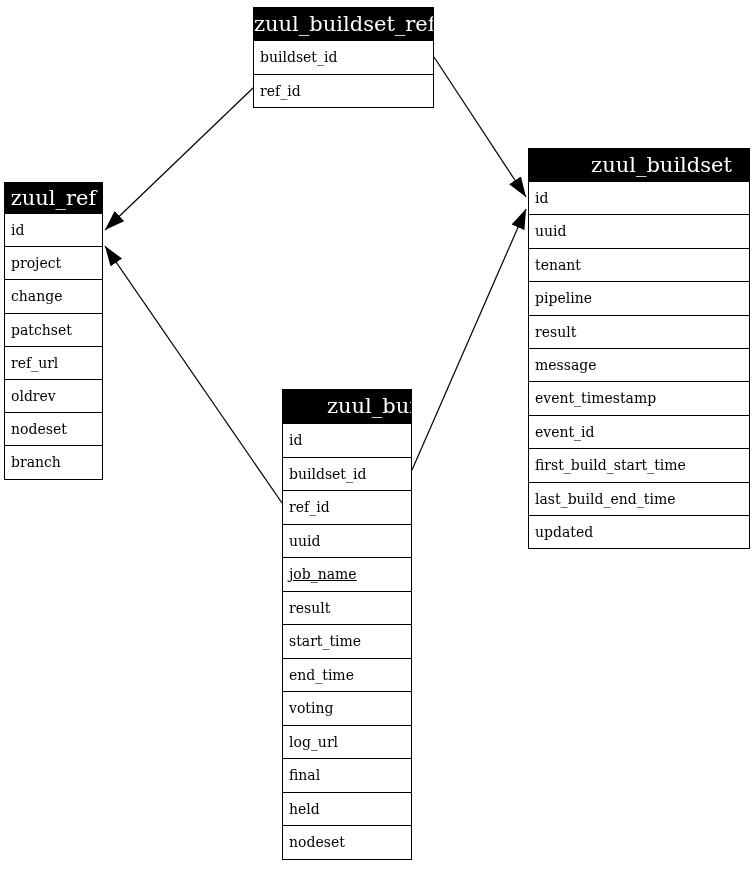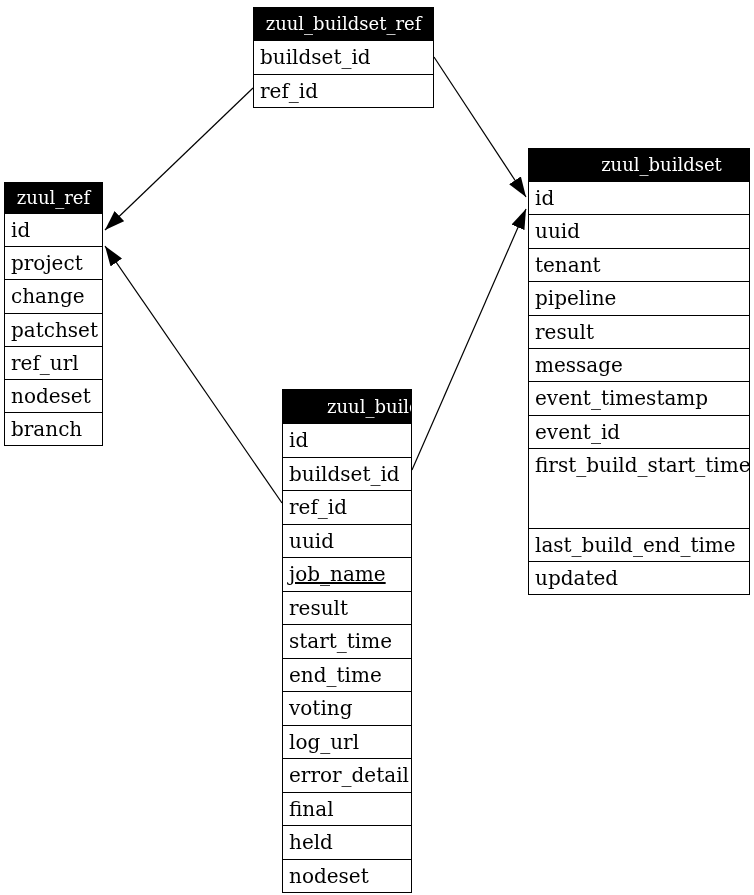--- a/index.html
+++ b/index.html
@@ -28,29 +28,29 @@
     box-sizing: border-box;
     border: 1px solid #000000;
     background: #ffffff;
     z-index: 2;
   }
   .db-table .th {
     box-sizing: border-box;
     background: #000000;
     color: #ffffff;
     text-align: center;
-    font-size: 18px;
+    font-size: 21px;
     white-space: nowrap;
     overflow: hidden;
   }
   .db-table .row {
     box-sizing: border-box;
     border-top: 1px solid #000000;
     color: #000000;
-    font-size: 20px;
+    font-size: 14px;
     padding-left: 6px;
     white-space: nowrap;
     overflow: hidden;
     background: #ffffff;
   }
 </style>
 </head>
 <body>
 
 <div class="canvas">
@@ -77,54 +77,54 @@
   </div>
 
   <div class="db-table" id="table-1" style="left: 4px; top: 182px; width: 99px;">
     <div class="th" style="height: 30px; line-height: 30px;">zuul_ref</div>
     <div class="rows">
         <div class="row" style="height: 33.2px; line-height: 32.2px;">id</div>
         <div class="row" style="height: 33.2px; line-height: 32.2px;">project</div>
         <div class="row" style="height: 33.2px; line-height: 32.2px;">change</div>
         <div class="row" style="height: 33.2px; line-height: 32.2px;">patchset</div>
         <div class="row" style="height: 33.2px; line-height: 32.2px;">ref_url</div>
+        <div class="row" style="height: 33.2px; line-height: 32.2px;">oldrev</div>
         <div class="row" style="height: 33.2px; line-height: 32.2px;">nodeset</div>
         <div class="row" style="height: 33.2px; line-height: 32.2px;">branch</div>
       </div>
   </div>
 
   <div class="db-table" id="table-2" style="left: 528px; top: 148px; width: 222px;">
     <div class="th" style="height: 32px; line-height: 32px; padding-left: 45px;">zuul_buildset</div>
     <div class="rows">
         <div class="row" style="height: 33.4px; line-height: 32.4px;">id</div>
         <div class="row" style="height: 33.4px; line-height: 32.4px;">uuid</div>
         <div class="row" style="height: 33.4px; line-height: 32.4px;">tenant</div>
         <div class="row" style="height: 33.4px; line-height: 32.4px;">pipeline</div>
         <div class="row" style="height: 33.4px; line-height: 32.4px;">result</div>
         <div class="row" style="height: 33.4px; line-height: 32.4px;">message</div>
         <div class="row" style="height: 33.4px; line-height: 32.4px;">event_timestamp</div>
         <div class="row" style="height: 33.4px; line-height: 32.4px;">event_id</div>
         <div class="row" style="height: 33.4px; line-height: 32.4px;">first_build_start_time</div>
-        <div class="row" style="height: 33.4px; line-height: 32.4px; margin-top: 46px;">last_build_end_time</div>
+        <div class="row" style="height: 33.4px; line-height: 32.4px;">last_build_end_time</div>
         <div class="row" style="height: 33.4px; line-height: 32.4px;">updated</div>
       </div>
   </div>
 
   <div class="db-table" id="table-3" style="left: 282px; top: 389px; width: 130px;">
     <div class="th" style="height: 33px; line-height: 33px; padding-left: 44px;">zuul_build</div>
     <div class="rows">
         <div class="row" style="height: 33.5px; line-height: 32.5px;">id</div>
         <div class="row" style="height: 33.5px; line-height: 32.5px;">buildset_id</div>
         <div class="row" style="height: 33.5px; line-height: 32.5px;">ref_id</div>
         <div class="row" style="height: 33.5px; line-height: 32.5px;">uuid</div>
         <div class="row" style="height: 33.5px; line-height: 32.5px; text-decoration: underline;">job_name</div>
         <div class="row" style="height: 33.5px; line-height: 32.5px;">result</div>
         <div class="row" style="height: 33.5px; line-height: 32.5px;">start_time</div>
         <div class="row" style="height: 33.5px; line-height: 32.5px;">end_time</div>
         <div class="row" style="height: 33.5px; line-height: 32.5px;">voting</div>
         <div class="row" style="height: 33.5px; line-height: 32.5px;">log_url</div>
-        <div class="row" style="height: 33.5px; line-height: 32.5px;">error_detail</div>
         <div class="row" style="height: 33.5px; line-height: 32.5px;">final</div>
         <div class="row" style="height: 33.5px; line-height: 32.5px;">held</div>
         <div class="row" style="height: 33.5px; line-height: 32.5px;">nodeset</div>
       </div>
   </div>
 </div>
 
 </body></html>

